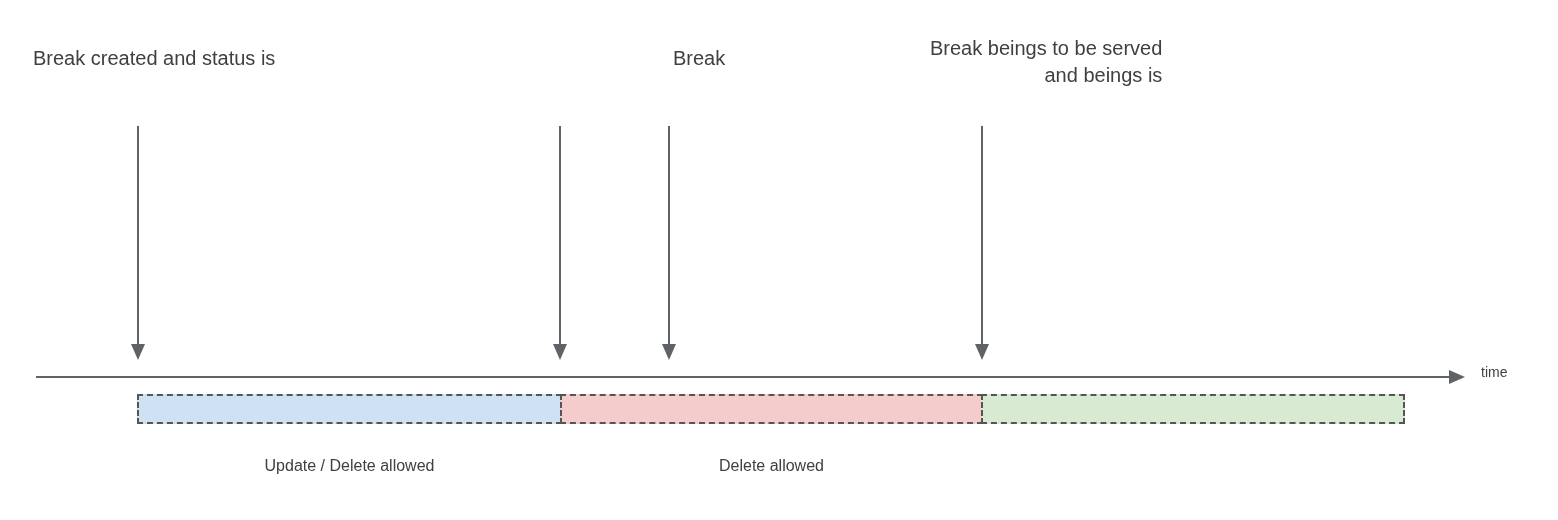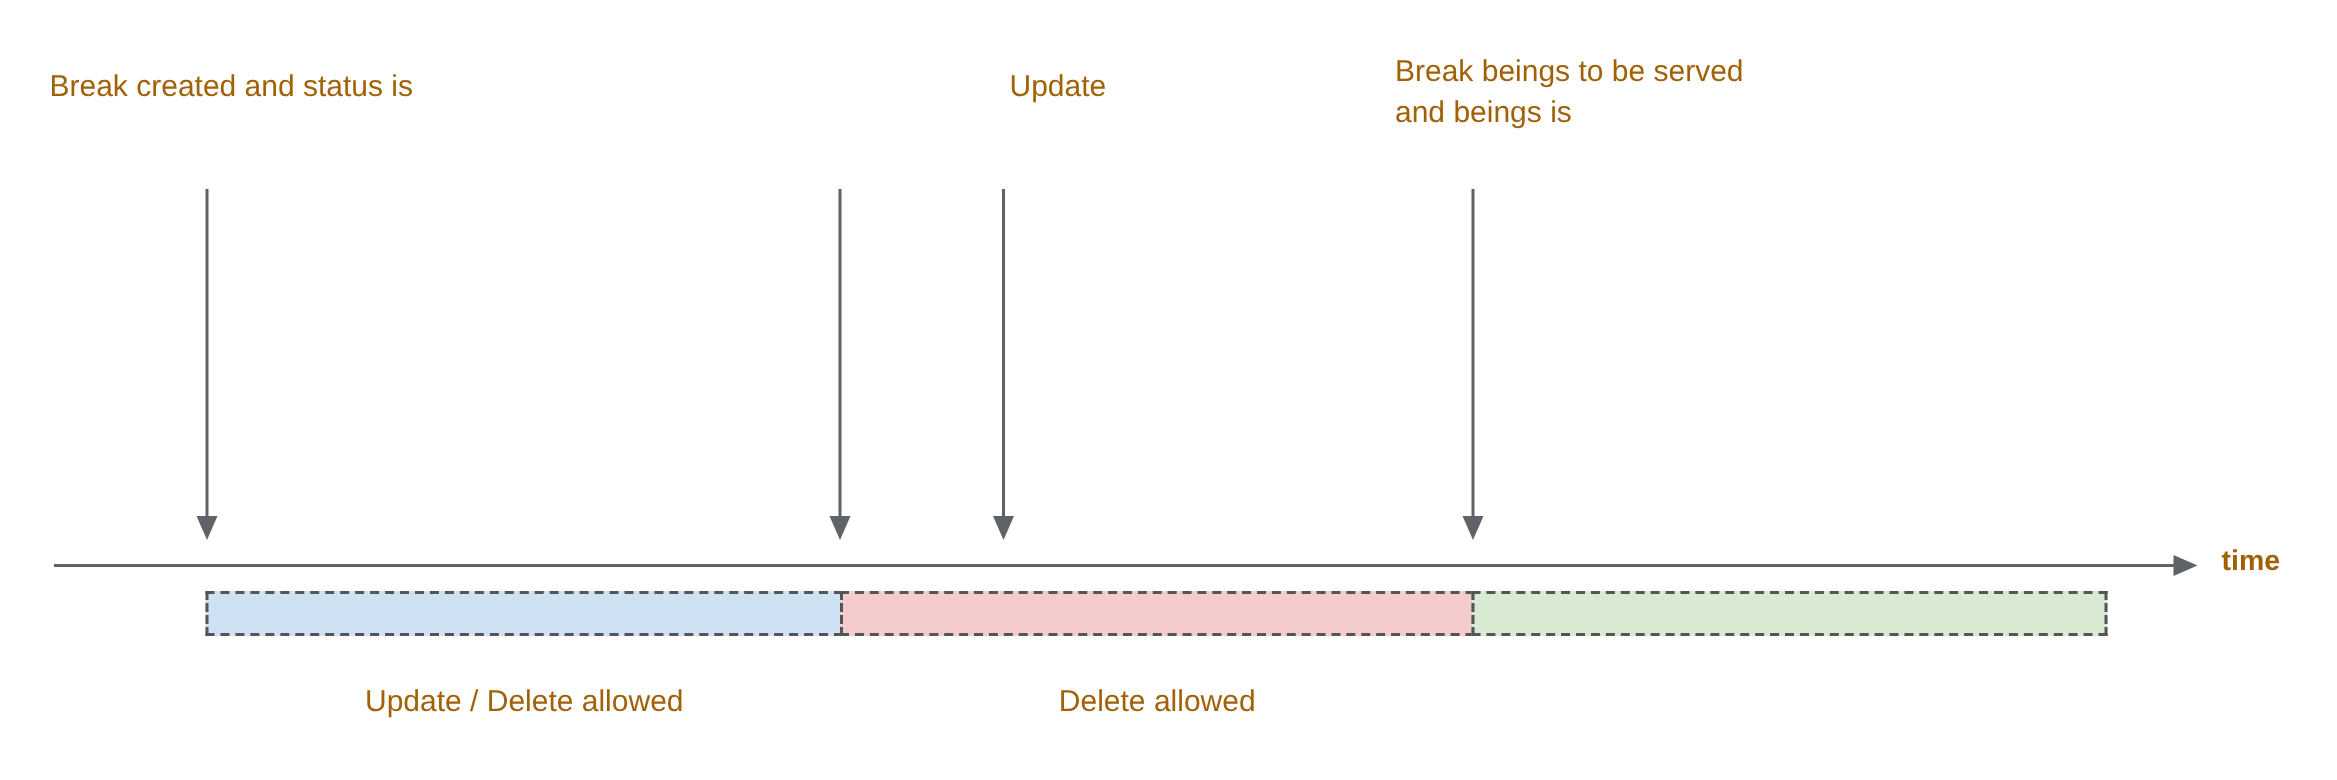--- a/index.html
+++ b/index.html
@@ -2,39 +2,39 @@
 <html><head>
 <meta charset="utf-8">
 <style>
   html, body { margin: 0; padding: 0; background: #ffffff; }
   .canvas {
     position: relative;
     width: 1558px;
     height: 520px;
     background: #ffffff;
     font-family: "Liberation Sans", sans-serif;
-    color: #a16207;
+    color: #404040;
     overflow: hidden;
   }
 
   
   .annotation {
     position: absolute;
     font-size: 20px;
     line-height: 28px;
     white-space: nowrap;
   }
   .annotation .code {
     font-family: "DejaVu Sans Mono", monospace;
     font-size: 19px;
   }
   .ann-1 { left: 33px;  top: 44px; }
   .ann-2 { left: 352px; top: 44px; }
   .ann-3 { left: 673px; top: 44px; }
-  .ann-4 { left: 930px; top: 35px; line-height: 27px; }
+  .ann-4 { left: 930px; top: 35px; line-height: 27px; text-align: right; }
 
   
   .varrow { position: absolute; top: 126px; width: 14px; height: 234px; }
   .varrow .shaft {
     width: 2px; height: 218px;
     background: #5f6368;
     margin-left: 6px;
   }
   .varrow .head {
     width: 0; height: 0;
@@ -58,60 +58,59 @@
     position: absolute;
     left: 1449px; top: 370px;
     width: 0; height: 0;
     border-top: 7px solid transparent;
     border-bottom: 7px solid transparent;
     border-left: 16px solid #5f6368;
   }
   .tl-label {
     position: absolute;
     left: 1481px; top: 364px;
-    font-size: 19px;
+    font-size: 14px;
     white-space: nowrap;
-    font-weight: bold;
   }
 
   
   .segment {
     position: absolute;
     top: 394px; height: 30px;
     box-sizing: border-box;
     border: 2px dashed #555555;
   }
   .seg-1 { left: 137px; width: 425px; }
   .seg-2 { left: 560px; width: 423px; }
   .seg-3 { left: 981px; width: 424px; }
 
   
   .seg-label {
     position: absolute;
     top: 457px;
-    font-size: 20px;
+    font-size: 16px;
     text-align: center;
     white-space: nowrap;
   }
   .seg-label-1 { left: 137px; width: 425px; }
   .seg-label-2 { left: 560px; width: 423px; text-align: center; }
   .seg-label-3 { left: 981px; width: 424px; }
 </style>
 </head>
 <body>
 
 <div class="canvas">
 
   <div class="annotation ann-1">
     <div>Break created and status is</div>
   </div>
 
 
   <div class="annotation ann-3">
-    <div>Update</div>
+    <div>Break</div>
   </div>
 
   <div class="annotation ann-4">
     <div>Break beings to be served</div>
     <div>and beings is</div>
   </div>
 
   <div class="varrow varrow-1">
     <div class="shaft"></div>
     <div class="head"></div>

